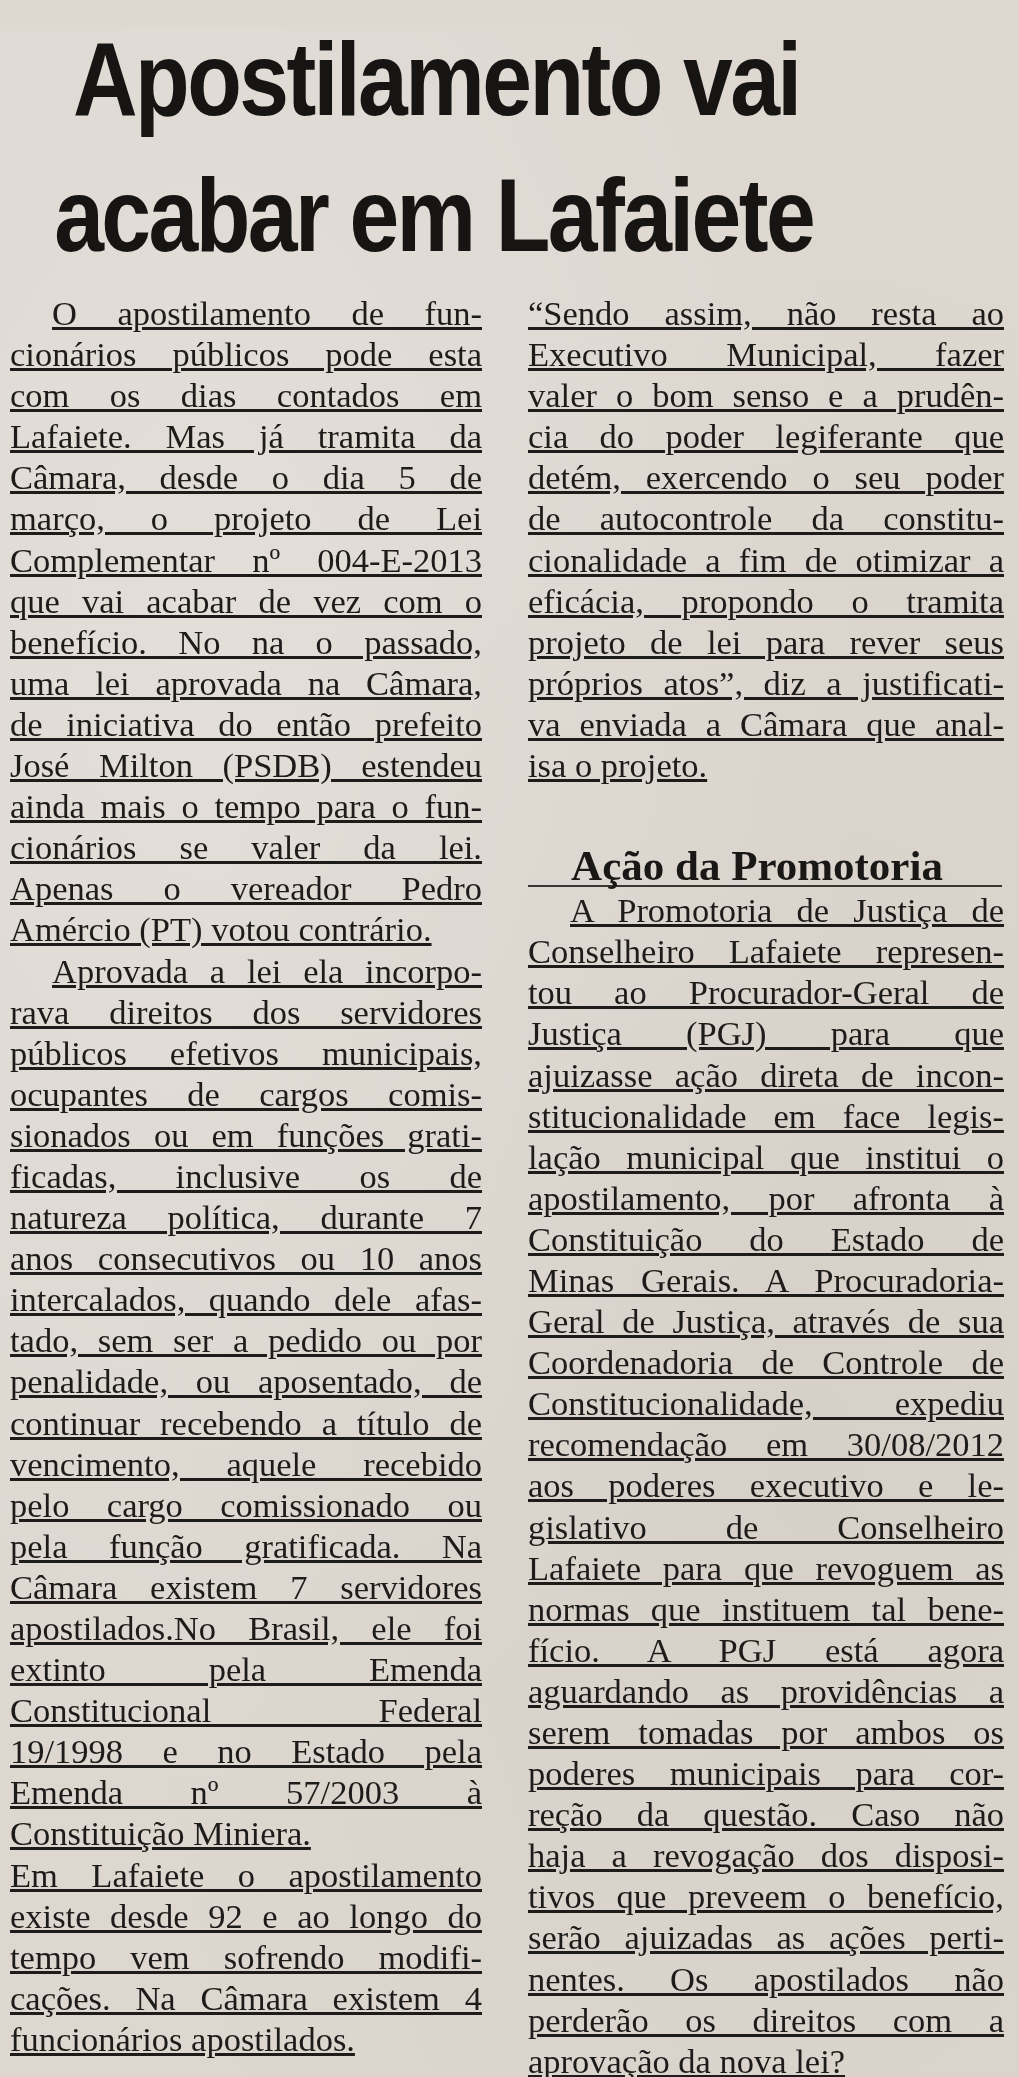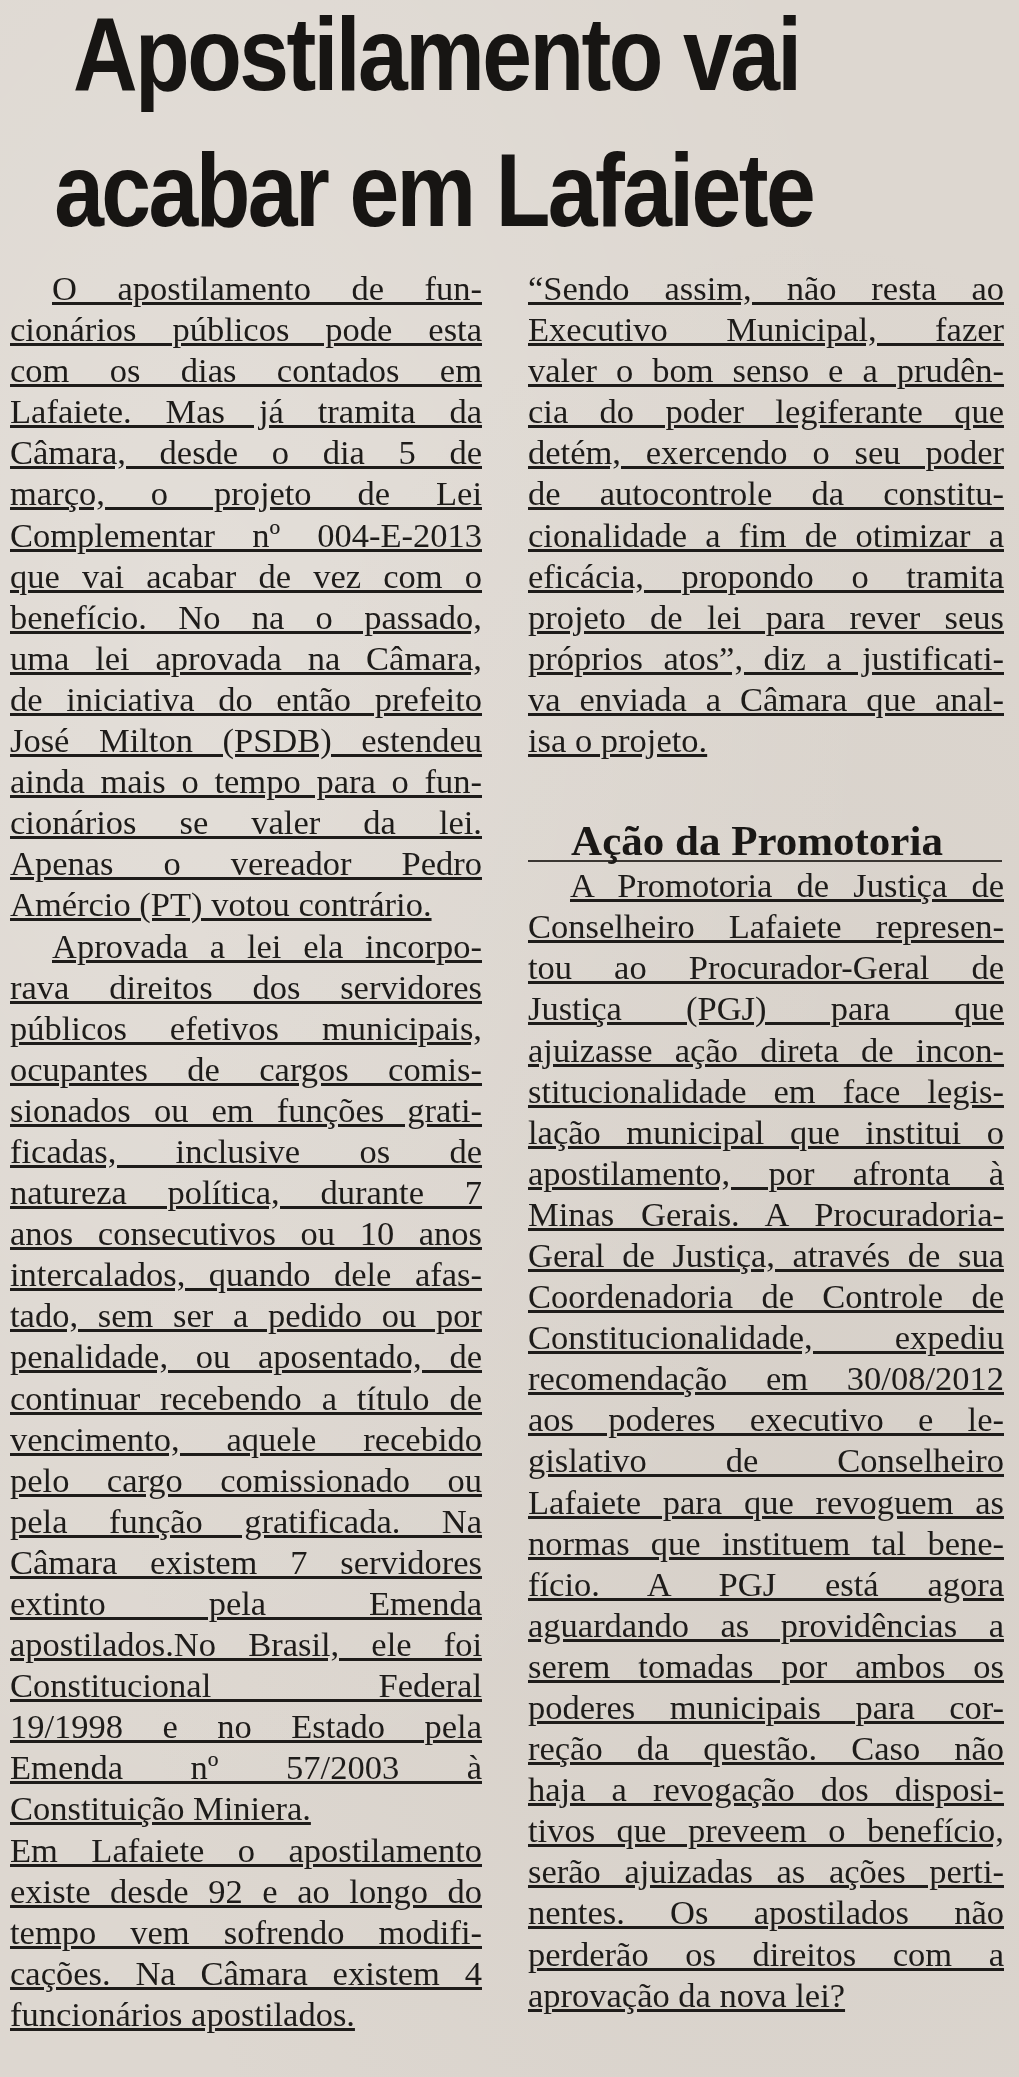--- a/index.html
+++ b/index.html
@@ -14,20 +14,21 @@
     position: relative;
     color: #1c1a18;
   }
   .paper {
     position: absolute;
     inset: 0;
     background:
       radial-gradient(ellipse at 20% 30%, rgba(255,255,255,0.18), rgba(0,0,0,0) 60%),
       radial-gradient(ellipse at 80% 70%, rgba(160,150,140,0.10), rgba(0,0,0,0) 60%),
       #ddd7d0;
+    margin-top: 25px;
   }
   .headline {
     position: absolute;
     left: 0;
     top: -14px;
     width: 1019px;
     margin: 0;
     font-family: "Liberation Sans", sans-serif;
     font-weight: 700;
     font-size: 104px;
@@ -127,22 +128,22 @@
         <span class="ln">natureza política, durante 7</span>
         <span class="ln">anos consecutivos ou 10 anos</span>
         <span class="ln">intercalados, quando dele afas-</span>
         <span class="ln">tado, sem ser a pedido ou por</span>
         <span class="ln">penalidade, ou aposentado, de</span>
         <span class="ln">continuar recebendo a título de</span>
         <span class="ln">vencimento, aquele recebido</span>
         <span class="ln">pelo cargo comissionado ou</span>
         <span class="ln">pela função gratificada. Na</span>
         <span class="ln">Câmara existem 7 servidores</span>
+        <span class="ln">apostilados.No Brasil, ele foi</span>
         <span class="ln">extinto pela Emenda</span>
-        <span class="ln">apostilados.No Brasil, ele foi</span>
         <span class="ln">Constitucional Federal</span>
         <span class="ln">19/1998 e no Estado pela</span>
         <span class="ln">Emenda nº 57/2003 à</span>
         <span class="ln last">Constituição Miniera.</span>
       </p>
     <p>
         <span class="ln">Em Lafaiete o apostilamento</span>
         <span class="ln">existe desde 92 e ao longo do</span>
         <span class="ln">tempo vem sofrendo modifi-</span>
         <span class="ln">cações. Na Câmara existem 4</span>
@@ -169,20 +170,21 @@
     <div class="subhead-rule"></div>
     <p>
         <span class="ln indent">A Promotoria de Justiça de</span>
         <span class="ln">Conselheiro Lafaiete represen-</span>
         <span class="ln">tou ao Procurador-Geral de</span>
         <span class="ln">Justiça (PGJ) para que</span>
         <span class="ln">ajuizasse ação direta de incon-</span>
         <span class="ln">stitucionalidade em face legis-</span>
         <span class="ln">lação municipal que institui o</span>
         <span class="ln">apostilamento, por afronta à</span>
+        <span class="ln">Constituição do Estado de</span>
         <span class="ln">Minas Gerais. A Procuradoria-</span>
         <span class="ln">Geral de Justiça, através de sua</span>
         <span class="ln">Coordenadoria de Controle de</span>
         <span class="ln">Constitucionalidade, expediu</span>
         <span class="ln">recomendação em 30/08/2012</span>
         <span class="ln">aos poderes executivo e le-</span>
         <span class="ln">gislativo de Conselheiro</span>
         <span class="ln">Lafaiete para que revoguem as</span>
         <span class="ln">normas que instituem tal bene-</span>
         <span class="ln">fício. A PGJ está agora</span>

